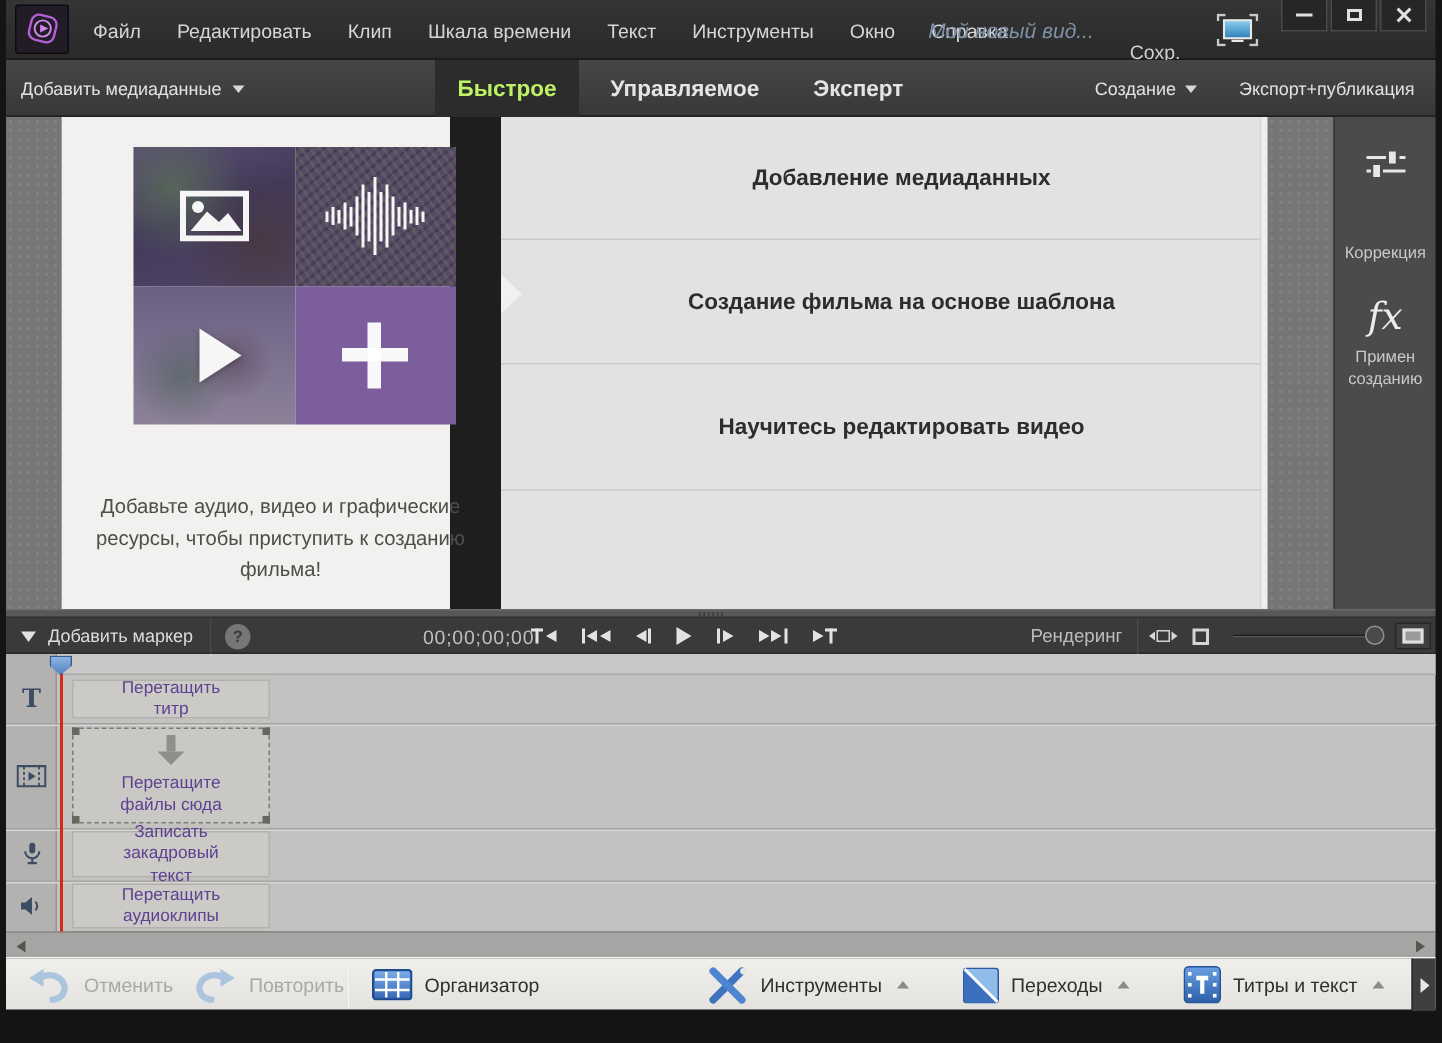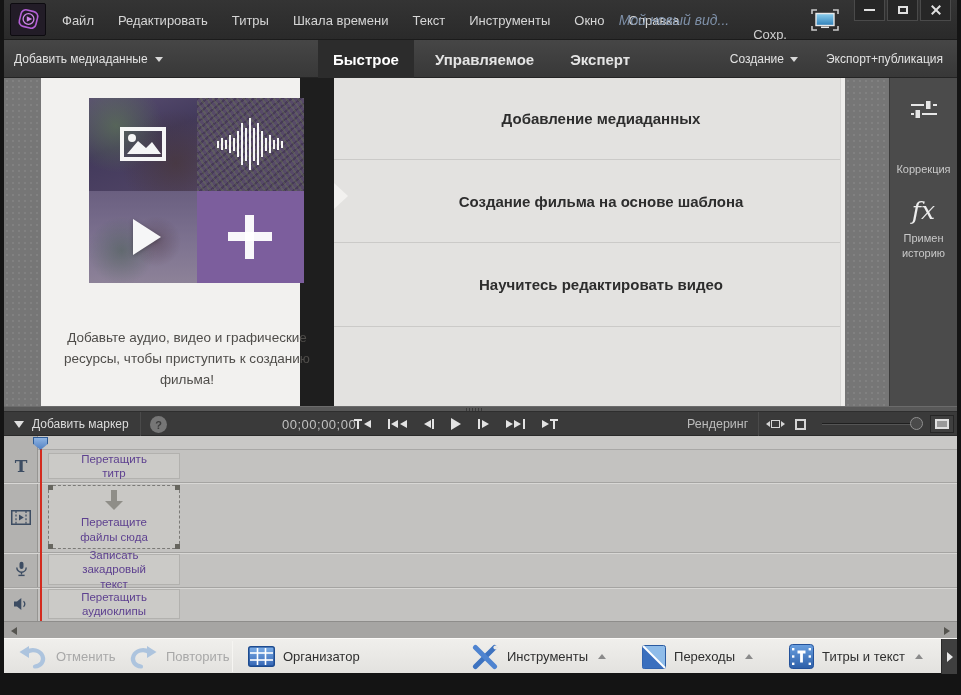--- a/index.html
+++ b/index.html
@@ -30,21 +30,21 @@
   .glyph-x::before,.glyph-x::after{content:"";position:absolute;left:0;top:5px;width:12px;height:2px;background:#e0e0e0;}
   .glyph-x::before{transform:rotate(45deg);} .glyph-x::after{transform:rotate(-45deg);}
   
   .modebar{position:absolute;left:4px;right:4px;top:40px;height:38px;
     background:linear-gradient(#464646,#383838);border-bottom:1px solid #242424;}
   .add-media{position:absolute;left:10px;top:0;height:38px;display:flex;align-items:center;gap:7px;
     font-size:12px;color:#e2e2e2;}
   .caret-down{width:0;height:0;border-left:4px solid transparent;border-right:4px solid transparent;border-top:5px solid #d8d8d8;}
   .tabs{position:absolute;left:286px;top:0;height:38px;display:flex;align-items:stretch;gap:6px;}
   .tab{display:flex;align-items:center;padding:0 15px;font-size:15px;font-weight:bold;color:#e4e4e4;}
-  .tab.active{background:#2c2c2c;color:#ffffff;margin-left:28px;}
+  .tab.active{background:#2c2c2c;color:#bef264;}
   .modebar-right{position:absolute;right:14px;top:0;height:38px;display:flex;align-items:center;gap:28px;
     font-size:12px;color:#e2e2e2;}
   .create-btn{display:flex;align-items:center;gap:6px;}
   
   .main{position:absolute;left:4px;right:4px;top:78px;height:328px;background:#1e1e1e;}
   .textured{background-color:#767676;
     background-image:radial-gradient(circle, rgba(255,255,255,0.08) 1px, transparent 1.3px);
     background-size:6px 6px;}
   .strip-left{position:absolute;left:0;top:0;width:37px;height:100%;}
   .monitor-panel{position:absolute;left:37px;top:0;width:259px;height:100%;background:#f2f1ef;}
@@ -174,21 +174,21 @@
   <div class="app-logo">
     <svg width="30" height="28" viewBox="0 0 30 28">
       <rect x="7" y="4.5" width="17" height="17" rx="5" transform="rotate(14 15.5 13)" fill="none" stroke="#b45fd6" stroke-width="1.6"></rect>
       <circle cx="15.5" cy="13" r="5.4" fill="none" stroke="#cf86e8" stroke-width="1.3"></circle>
       <polygon points="13.8,10.3 19.2,13 13.8,15.7" fill="#cf86e8"></polygon>
     </svg>
   </div>
   <div class="menu-items">
     <span class="menu-item">Файл</span>
     <span class="menu-item">Редактировать</span>
-    <span class="menu-item">Титры</span>
+    <span class="menu-item">Клип</span>
     <span class="menu-item">Шкала времени</span>
     <span class="menu-item">Текст</span>
     <span class="menu-item">Инструменты</span>
     <span class="menu-item">Окно</span>
     <span class="menu-item">Справка</span>
   </div>
   <div class="tb-right">
     <span class="project-name">Мой новый вид...</span>
     <span class="save-label">Сохр.</span>
     <span style="display:flex;">
@@ -305,21 +305,21 @@
           <line x1="1" y1="14" x2="4" y2="14"></line>
             <line x1="12" y1="14" x2="27" y2="14"></line>
         </g>
         <rect x="16" y="1" width="4.5" height="8" fill="#e6e6e6"></rect>
         <rect x="5.5" y="10" width="4.5" height="8" fill="#e6e6e6"></rect>
       </svg>
       <span class="side-label">Коррекция</span>
     </div>
     <div class="side-btn effects">
       <span class="fx-glyph">fx</span>
-      <span class="side-label">Примен историю</span>
+      <span class="side-label">Примен созданию</span>
     </div>
   </div>
 </div>
 
 <div class="divider">
   <div class="grip">
     <span></span>
       <span></span>
       <span></span>
       <span></span>

